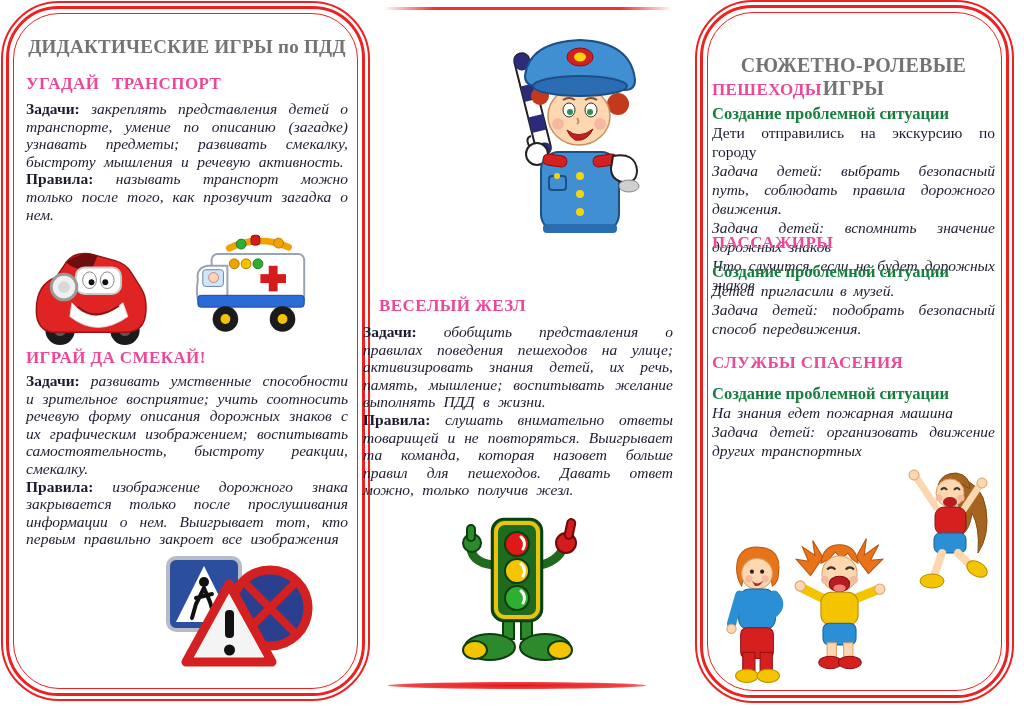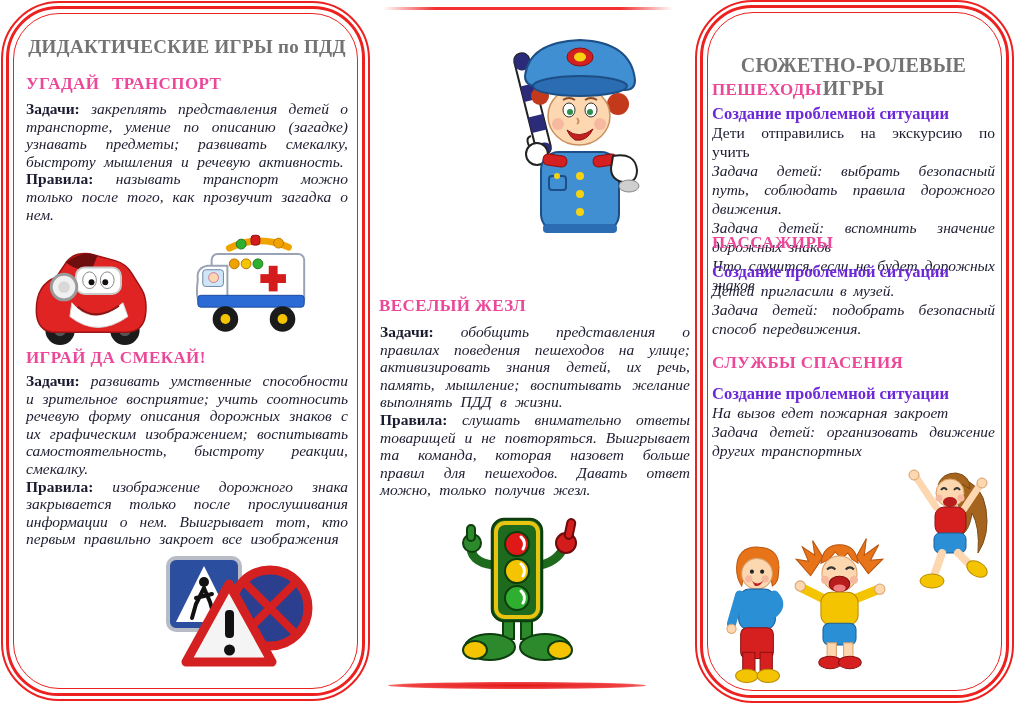--- a/index.html
+++ b/index.html
@@ -16,21 +16,21 @@
   .mid-bottom-line{position:absolute;left:388px;top:682px;width:258px;height:7px;border-radius:50%;
     background:radial-gradient(ellipse at center,#e01818 0%,#f04040 60%,rgba(255,120,120,0) 100%);}
   
   .abs{position:absolute;}
   .green-title{font-weight:bold;color:#737373;font-size:19px;text-align:center;letter-spacing:.3px;}
   .red-sub{font-weight:bold;color:#ec4899;font-size:17px;text-align:left;letter-spacing:.4px;}
   .body{font-size:15.5px;line-height:17.6px;text-align:justify;word-spacing:4.5px;color:#1c1c30;}
   .body b{font-style:normal;word-spacing:1px;}
   .body i{font-style:italic;}
   .rp-line{font-size:15.5px;line-height:19px;color:#1c1c30;text-align:justify;word-spacing:2.5px;}
-  .rp-head{font-weight:bold;font-size:16.5px;line-height:19px;color:#6d28d9;}
+  .rp-head{font-weight:bold;font-size:16.5px;line-height:19px;color:#15803d;}
   .it{font-style:italic;}
   svg{display:block;}
 </style>
 </head>
 <body>
 
 <div class="page">
 
   <div class="frame frame-left"></div>
   <div class="frame frame-right"></div>
@@ -160,21 +160,21 @@
       <circle cx="72" cy="152" r="3" fill="#f5d312"></circle>
       <rect x="58" y="200" width="74" height="9" rx="4" fill="#2a6db3"></rect>
 
       <path d="M128,132 Q150,128 152,146 Q152,160 138,158 Q126,156 126,144 Z" fill="#fff" stroke="#222" stroke-width="2"></path>
       <ellipse cx="144" cy="162" rx="10" ry="6" fill="#cfcfcf" stroke="#888"></ellipse>
     </svg>
   </div>
 
   <div class="abs red-sub" style="left:379px;top:296px;width:310px;">ВЕСЕЛЫЙ ЖЕЗЛ</div>
 
-  <div class="abs body" style="left:380px;top:323px;width:310px;">
+  <div class="abs body" style="left:363px;top:323px;width:310px;">
     <b>Задачи:</b>
     <i>обобщить представления о правилах поведения пешеходов на улице; активизировать знания детей, их речь, память, мышление; воспитывать желание выполнять ПДД в жизни.</i><br>
     <b>Правила:</b>
     <i>слушать внимательно ответы товарищей и не повторяться. Выигрывает та команда, которая назовет больше правил для пешеходов. Давать ответ можно, только получив жезл.</i>
   </div>
 
   <div class="abs" style="left:443px;top:513px;width:144px;height:152px;">
     <svg viewBox="0 0 140 152" width="144" height="152">
       <path d="M48,52 C32,50 24,42 27,32" fill="none" stroke="#1e6b1e" stroke-width="9" stroke-linecap="round"></path>
       <circle cx="27" cy="30" r="9" fill="#2c8a2c" stroke="#0e3e0e" stroke-width="2"></circle>
@@ -198,39 +198,39 @@
       <path d="M76,78 a9,9 0 0 1 2,12" fill="none" stroke="#fff" stroke-width="3" stroke-linecap="round"></path>
     </svg>
   </div>
 
   <div class="abs green-title" style="left:712px;top:54px;width:283px;font-size:20px;">СЮЖЕТНО-РОЛЕВЫЕ ИГРЫ</div>
 
   <div class="abs red-sub" style="left:712px;top:80px;width:283px;">ПЕШЕХОДЫ</div>
 
   <div class="abs" style="left:712px;top:104px;width:283px;">
     <div class="rp-head">Создание проблемной ситуации</div>
-    <div class="rp-line">Дети отправились на экскурсию по учить</div>
+    <div class="rp-line">Дети отправились на экскурсию по городу</div>
     <div class="rp-line it">Задача детей: выбрать безопасный путь, соблюдать правила дорожного движения.</div>
     <div class="rp-line it">Задача детей: вспомнить значение дорожных знаков</div>
     <div class="rp-line it">Что случится, если не будет дорожных знаков</div>
   </div>
 
   <div class="abs red-sub" style="left:712px;top:233px;width:283px;">ПАССАЖИРЫ</div>
 
   <div class="abs" style="left:712px;top:262px;width:283px;">
     <div class="rp-head">Создание проблемной ситуации</div>
     <div class="rp-line it">Детей пригласили в музей.</div>
     <div class="rp-line it">Задача детей: подобрать безопасный способ передвижения.</div>
   </div>
 
   <div class="abs red-sub" style="left:712px;top:353px;width:283px;">СЛУЖБЫ СПАСЕНИЯ</div>
 
   <div class="abs" style="left:712px;top:384px;width:283px;">
     <div class="rp-head">Создание проблемной ситуации</div>
-    <div class="rp-line it">На вызов едет пожарная закроет</div>
+    <div class="rp-line it">На знания едет пожарная машина</div>
     <div class="rp-line it">Задача детей: организовать движение других транспортных</div>
   </div>
 
   <div class="abs" style="left:722px;top:540px;width:68px;height:145px;">
     <svg viewBox="0 0 66 142" width="68" height="145">
       <path d="M14,28 Q14,6 36,7 Q58,8 55,32 Q55,42 49,45 L46,28 Q34,18 22,30 L19,45 Q14,38 14,28 Z" fill="#e8741a" stroke="#b9540e"></path>
       <circle cx="34" cy="33" r="15" fill="#fcd7b0" stroke="#d9a06a"></circle>
       <circle cx="26" cy="38" r="3.5" fill="#f6b9a0"></circle>
         <circle cx="42" cy="38" r="3.5" fill="#f6b9a0"></circle>
       <circle cx="29" cy="31" r="2" fill="#222"></circle>

